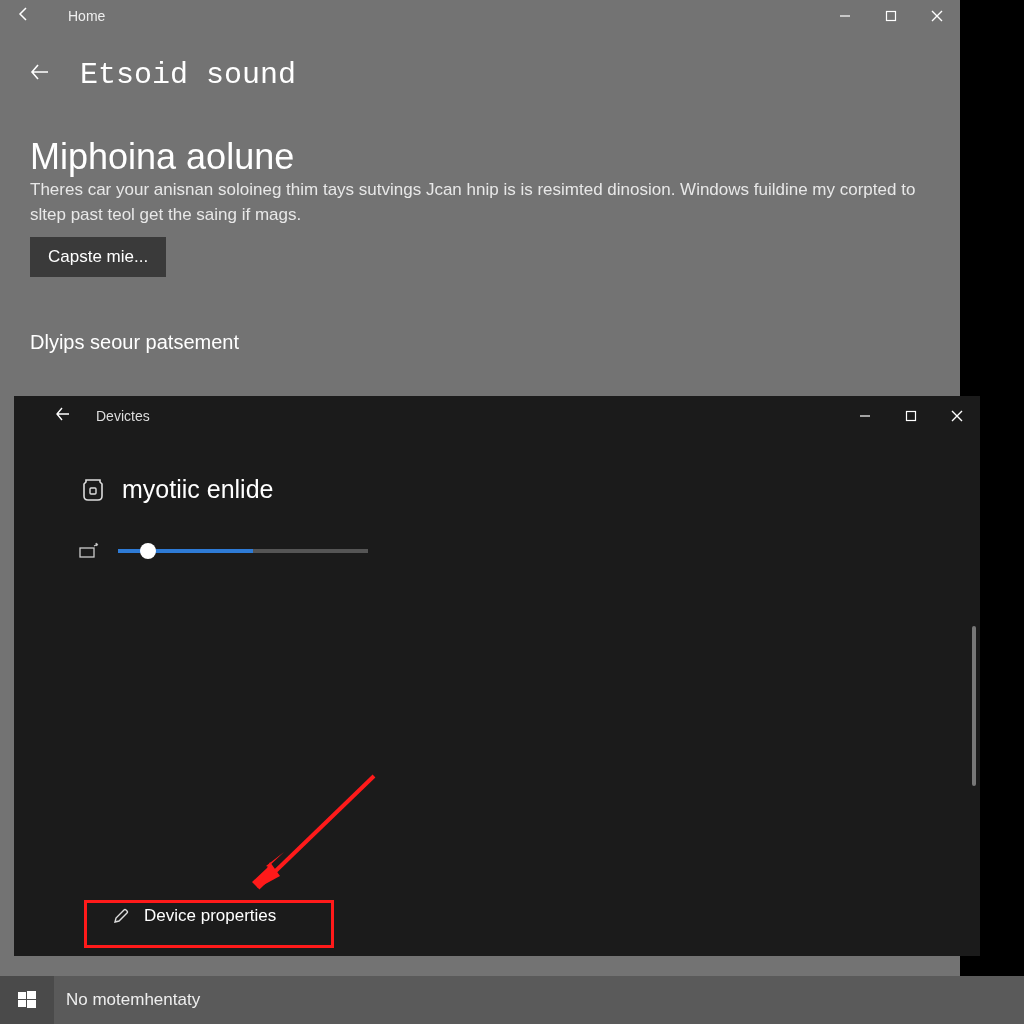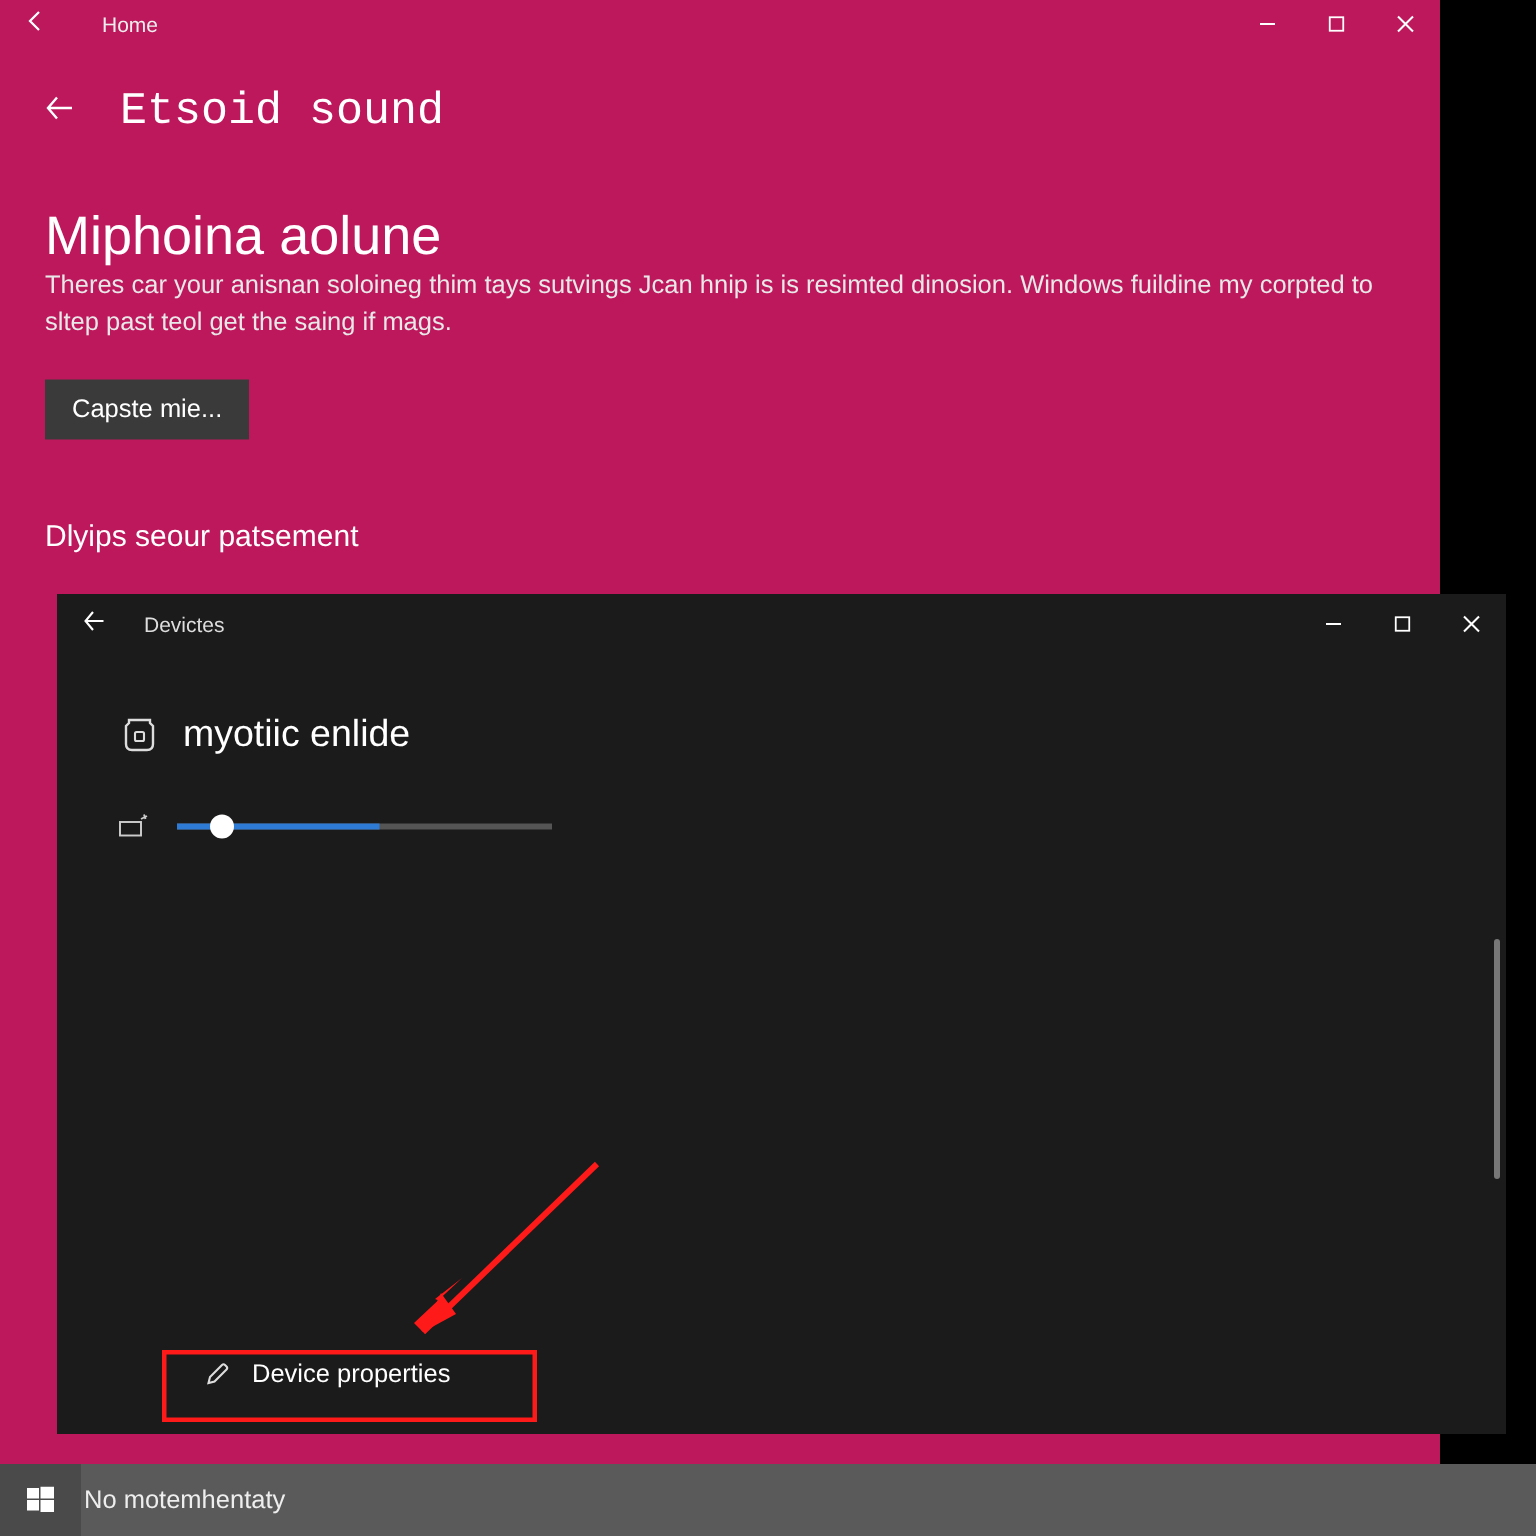--- a/index.html
+++ b/index.html
@@ -1,38 +1,38 @@
 <!DOCTYPE html>
 <html><head>
 <meta charset="utf-8">
 <style>
   * { margin: 0; padding: 0; box-sizing: border-box; font-family: "Segoe UI", Arial, sans-serif; }
   html, body { width: 1024px; height: 1024px; overflow: hidden; background: #000; color: #fff; }
 
   
-  .outer-window { position: absolute; left: 0; top: 0; width: 960px; height: 976px; background: #be185d; }
+  .outer-window { position: absolute; left: 0; top: 0; width: 960px; height: 976px; background: #737373; }
   .outer-titlebar { height: 32px; display: flex; align-items: center; }
   .outer-titlebar .back { width: 48px; text-align: center; font-size: 16px; }
   .outer-titlebar .title { font-size: 14px; color: #eee; margin-left: 20px; }
   .outer-titlebar .spacer { flex: 1; }
   .win-btn { width: 46px; height: 32px; display: flex; align-items: center; justify-content: center; font-size: 12px; }
   .win-btn svg { stroke: #fff; }
 
   .outer-content { padding: 0 30px 0 30px; }
   .page-header { display: flex; align-items: center; margin-top: 26px; }
   .page-header .back2 { font-size: 22px; margin-right: 30px; }
   .page-header h1 { font-size: 30px; font-weight: 400; font-family: Liberation Mono, monospace; }
 
   .section-title { font-size: 36px; font-weight: 400; margin-top: 44px; }
   .section-desc { font-size: 17px; color: #e8e8e8; line-height: 1.45; max-width: 960px; }
-  .gray-btn { display: inline-block; background: #3a3a3a; padding: 10px 18px; font-size: 17px; margin-top: 26px; border: none; color: #fff; text-align: center; }
+  .gray-btn { display: inline-block; background: #3a3a3a; padding: 10px 18px; font-size: 17px; margin-top: 10px; border: none; color: #fff; text-align: center; }
   .section-title2 { font-size: 20px; font-weight: 400; margin-top: 54px; }
 
   
-  .inner-window { position: absolute; left: 38px; top: 396px; width: 966px; height: 560px; background: #1b1b1b; }
+  .inner-window { position: absolute; left: 14px; top: 396px; width: 966px; height: 560px; background: #1b1b1b; padding-left: 24px; }
   .inner-titlebar { height: 40px; display: flex; align-items: center; }
   .inner-titlebar .back3 { width: 50px; text-align: center; font-size: 16px; }
   .inner-titlebar .title2 { font-size: 14px; color: #ddd; margin-left: 8px; }
   .inner-titlebar .spacer2 { flex: 1; }
 
   .device-row { display: flex; align-items: center; margin: 38px 0 0 40px; }
   .device-row .dev-icon { width: 30px; height: 30px; margin-right: 14px; }
   .device-row h2 { font-size: 25px; font-weight: 400; }
 
   .slider-row { display: flex; align-items: center; margin: 36px 0 0 40px; }
@@ -46,21 +46,21 @@
   
   .dev-props { position: absolute; left: 82px; bottom: 20px; display: flex; align-items: center; padding: 10px 16px; }
   .dev-props .pencil { width: 18px; height: 18px; margin-right: 14px; }
   .dev-props span.label { font-size: 17px; text-align: center; }
   .red-box { position: absolute; border: 3px solid #ff1a1a; }
   .red-arrow { position: absolute; }
 
   
   .taskbar { position: absolute; left: 0; bottom: 0; width: 1024px; height: 48px; background: #5a5a5a; display: flex; align-items: center; }
   .taskbar .start { width: 54px; height: 48px; display: flex; align-items: center; justify-content: center; background: #4a4a4a; }
-  .taskbar .search { flex: 0 0 auto; padding: 0 2px; height: 48px; display: flex; align-items: center; font-size: 17px; color: #eee; }
+  .taskbar .search { flex: 0 0 auto; padding: 0 12px; height: 48px; display: flex; align-items: center; font-size: 17px; color: #eee; }
 </style>
 </head>
 <body>
 
 <div class="outer-window">
 
   <div class="outer-titlebar">
     <div class="back">
       <svg width="16" height="16" viewBox="0 0 16 16" fill="none">
           <path d="M10 2 L4 8 L10 14" stroke="#fff" stroke-width="1.5"></path>

